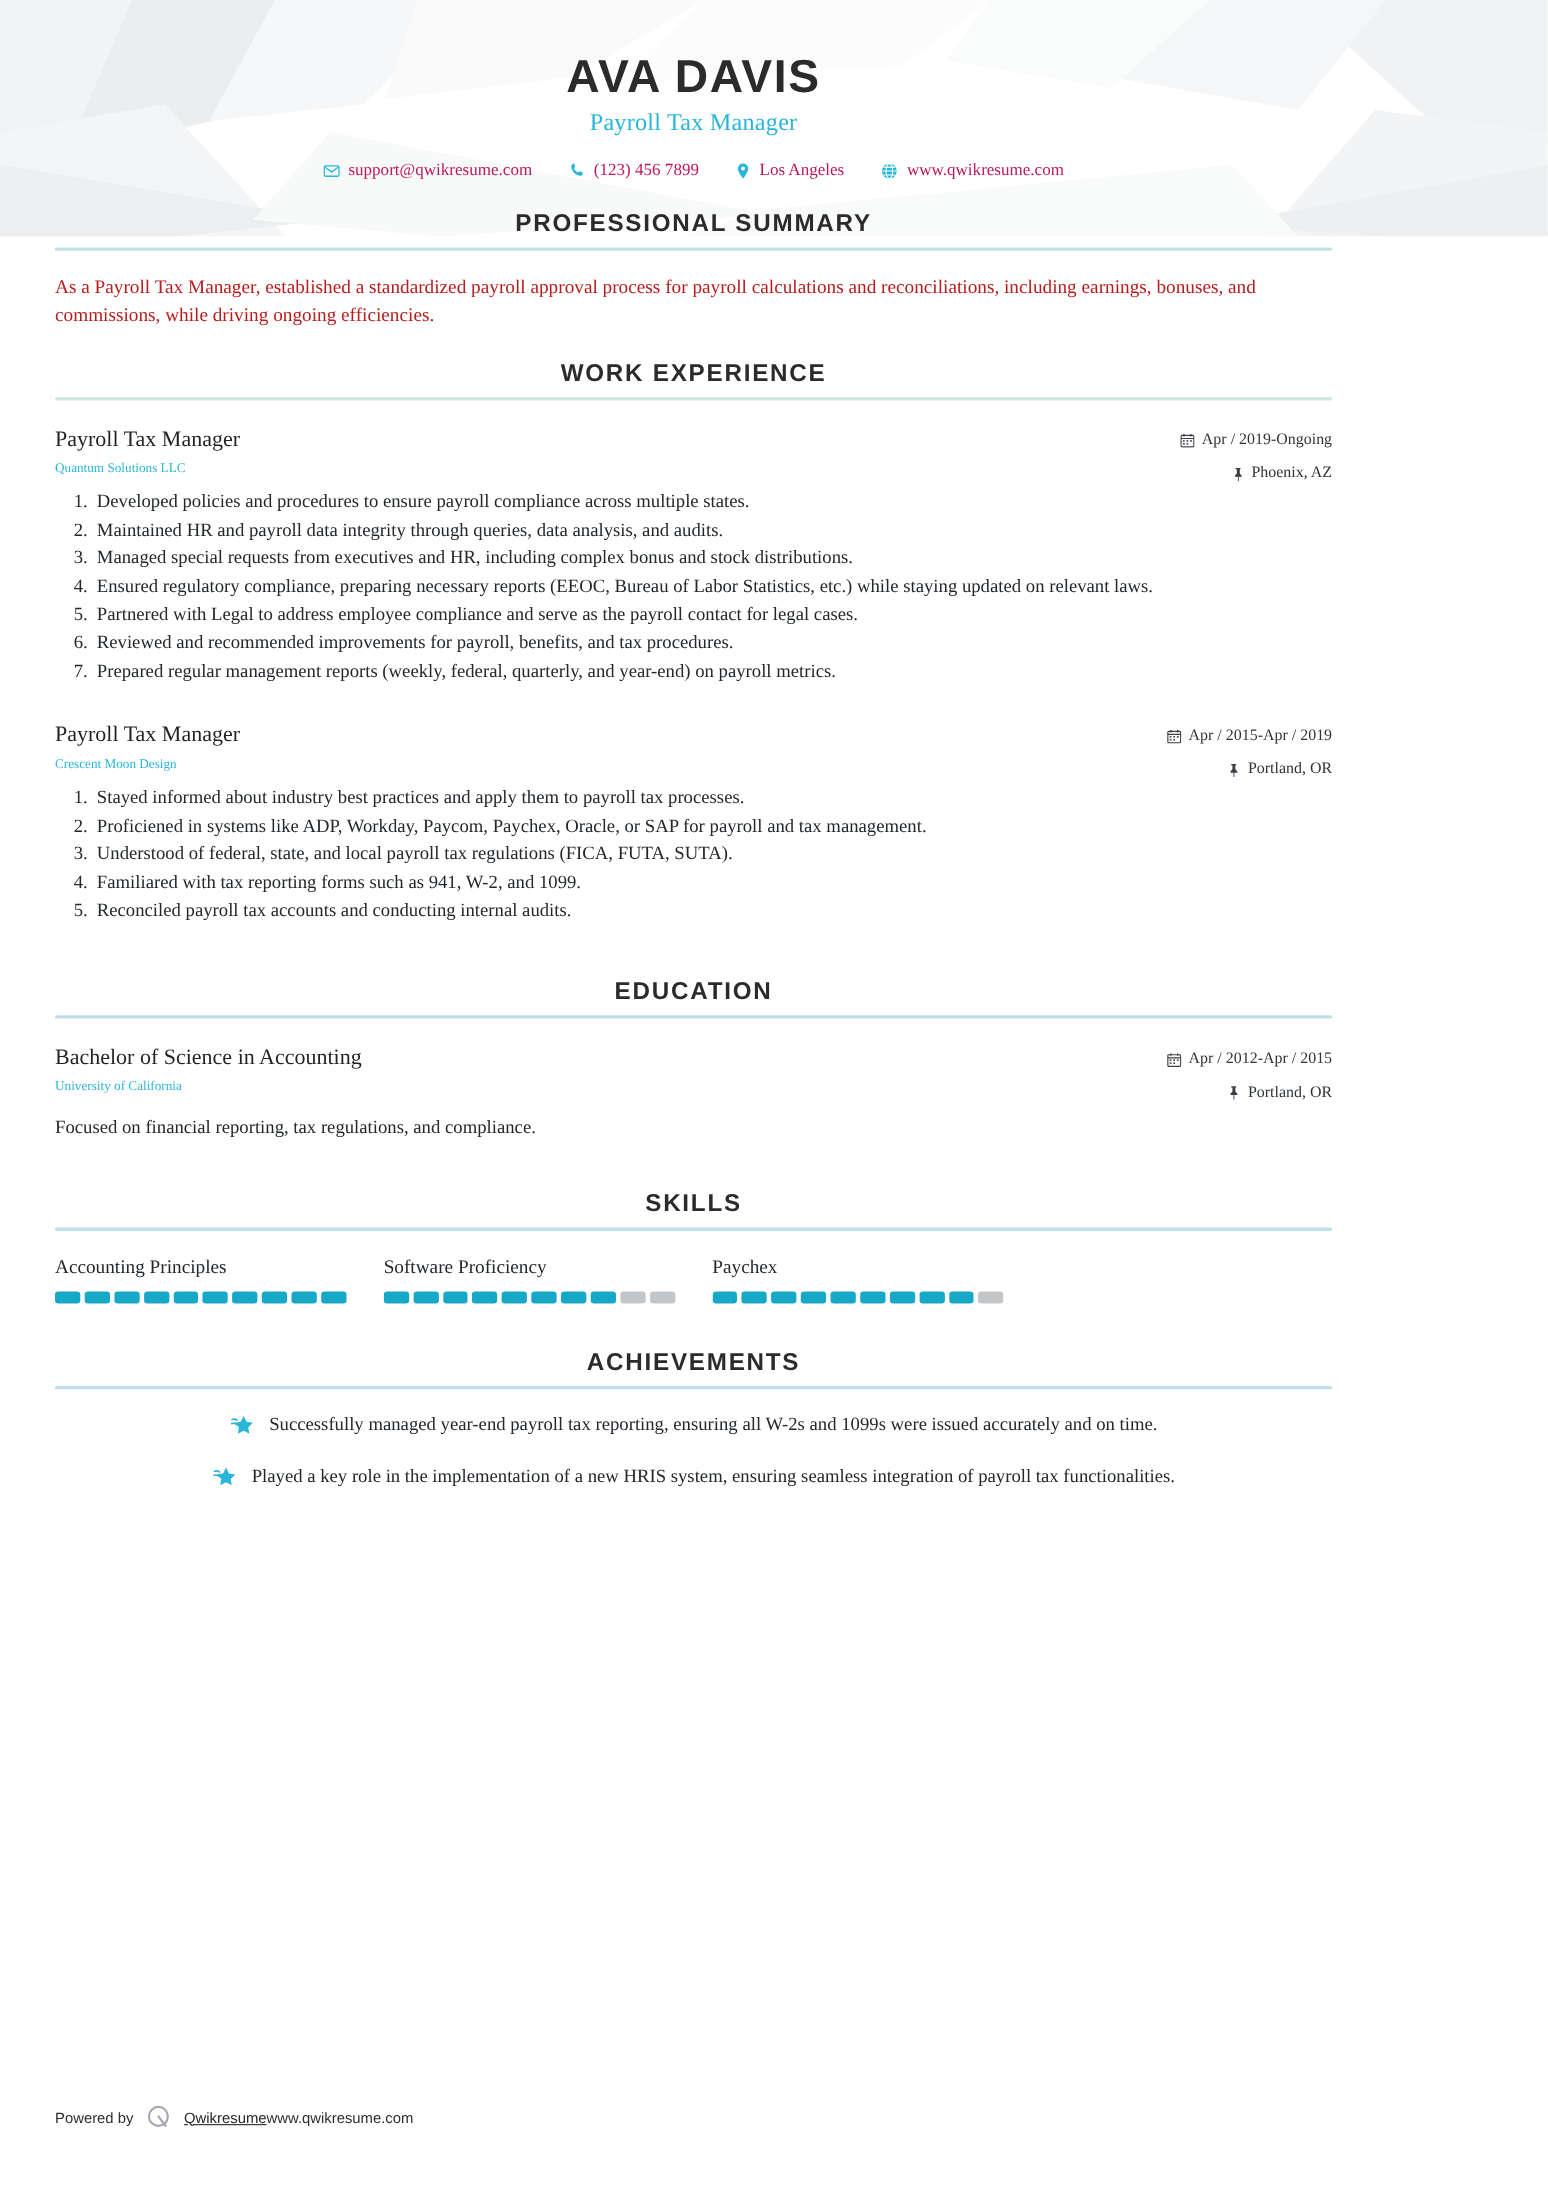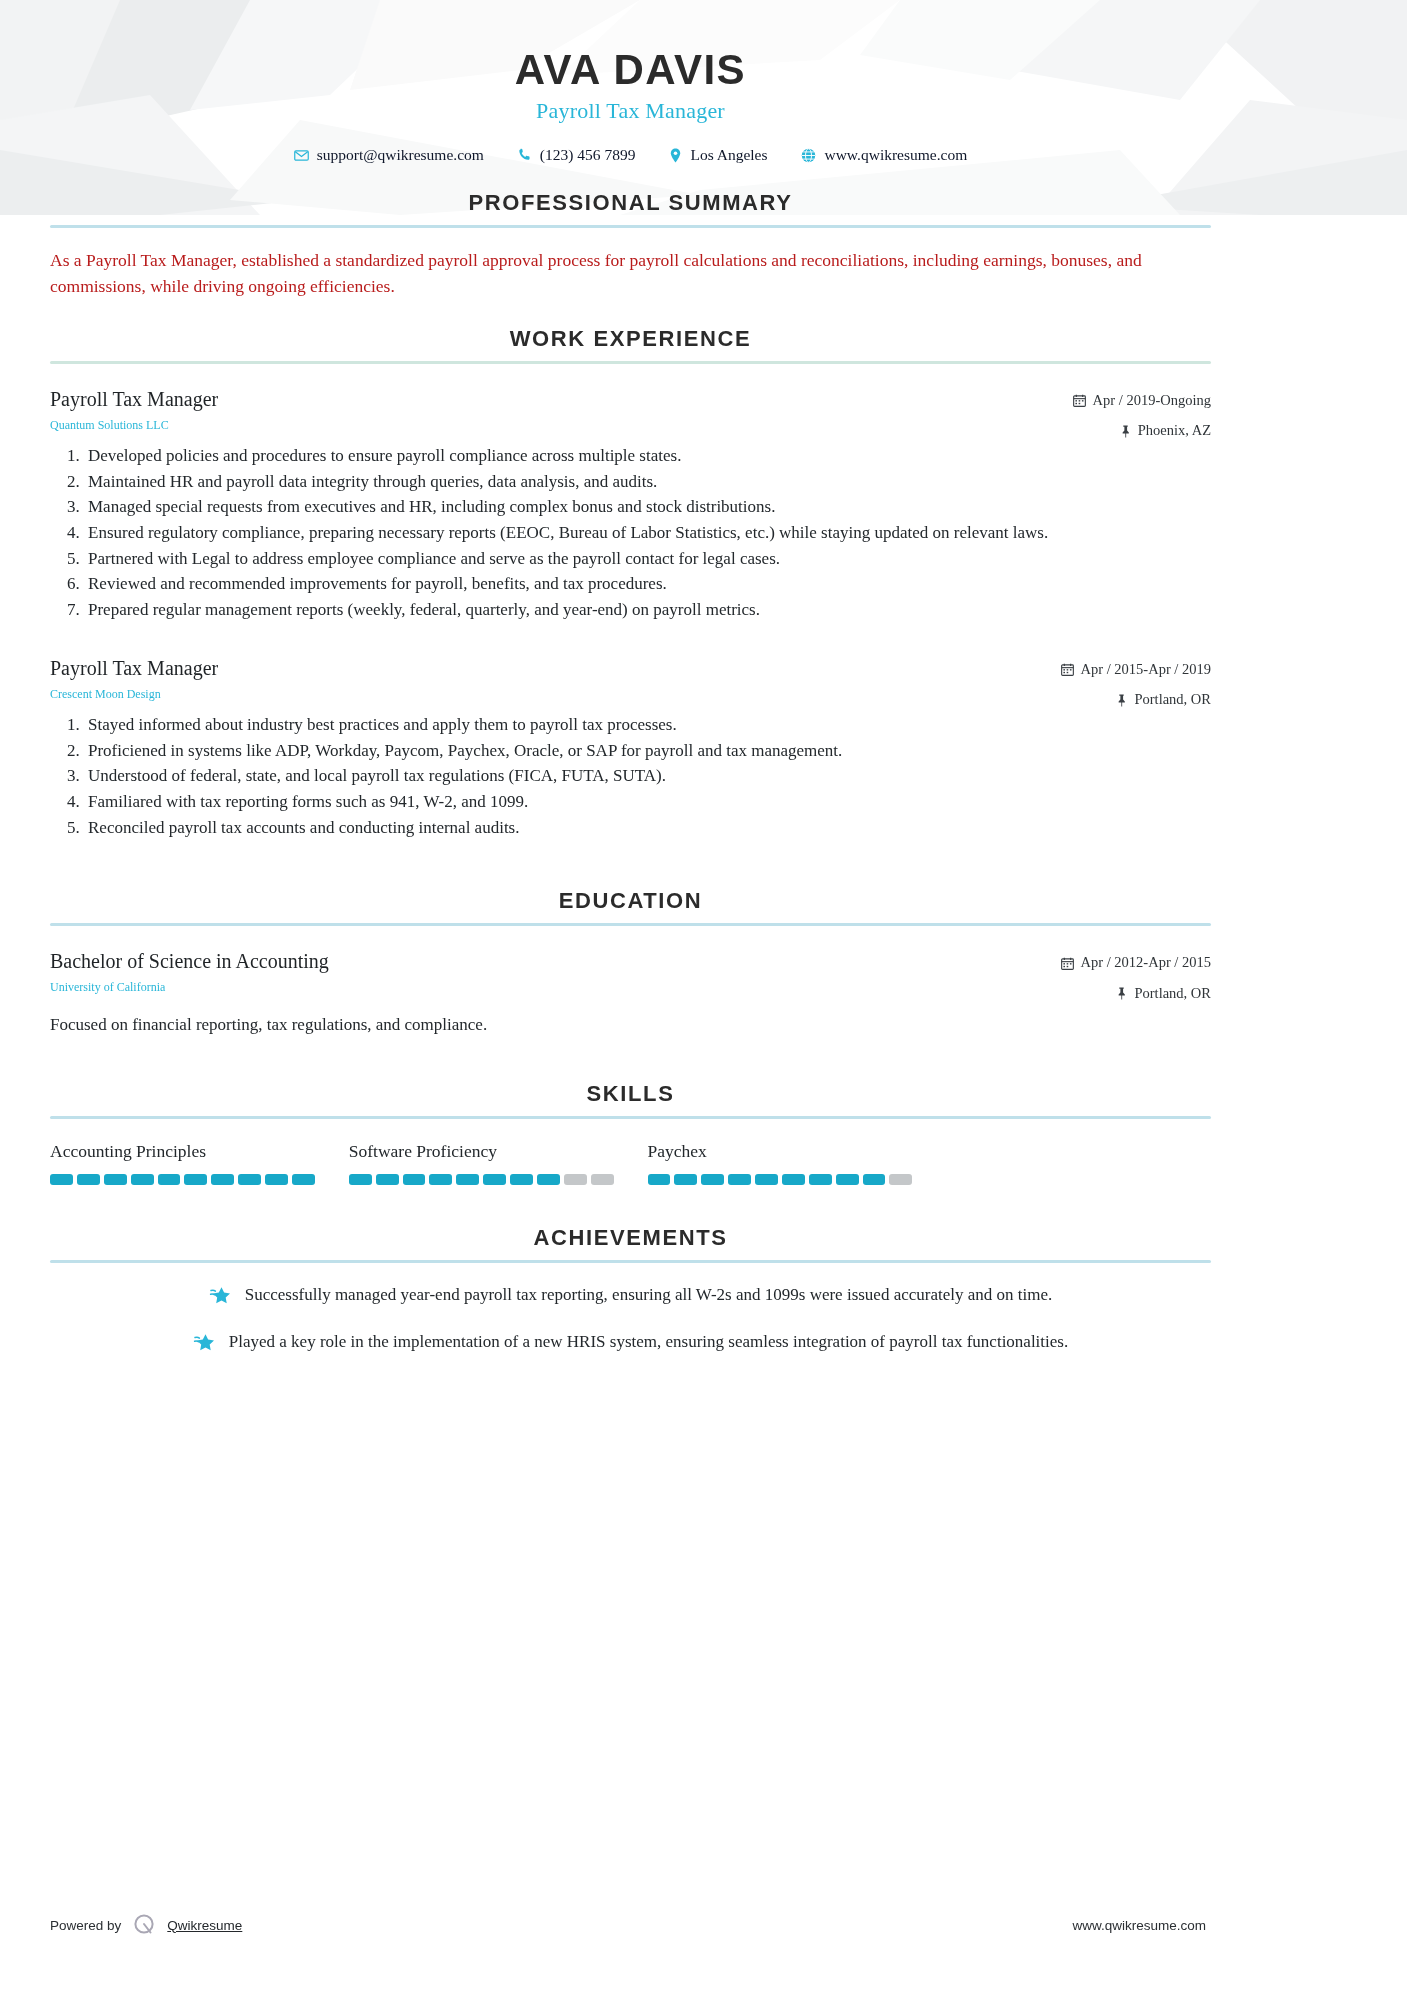--- a/index.html
+++ b/index.html
@@ -59,21 +59,21 @@
   }
 
   .contact-row {
     margin-top: 22px;
     display: flex;
     justify-content: center;
     align-items: center;
     gap: 0px;
     flex-wrap: nowrap;
     font-size: 15.5px;
-    color: #0f172a;
+    color: #be185d;
   }
   .contact-item {
     display: inline-flex;
     align-items: center;
     gap: 8px;
     margin: 0 17px;
     white-space: nowrap;
   }
   .contact-item .ci { color: #29b6d8; display: inline-flex; align-items: center; }
   .contact-item .ci svg { display: block; }
@@ -197,21 +197,20 @@
   .ach-icon { flex: 0 0 auto; padding-top: 2px; }
   .ach-icon svg { display: block; }
 
   
   .footer {
     position: absolute;
     left: 50px;
     right: 55px;
     bottom: 52px;
     display: flex;
-    justify-content: space-between;
     align-items: center;
     font-family: "Liberation Sans", sans-serif;
     font-size: 13.5px;
     color: #2b2f33;
     z-index: 3;
   }
   .footer-left { display: flex; align-items: center; gap: 10px; }
   .brand { text-decoration: underline; color: #24282c; }
   .q-logo svg { display: block; }
 </style>

